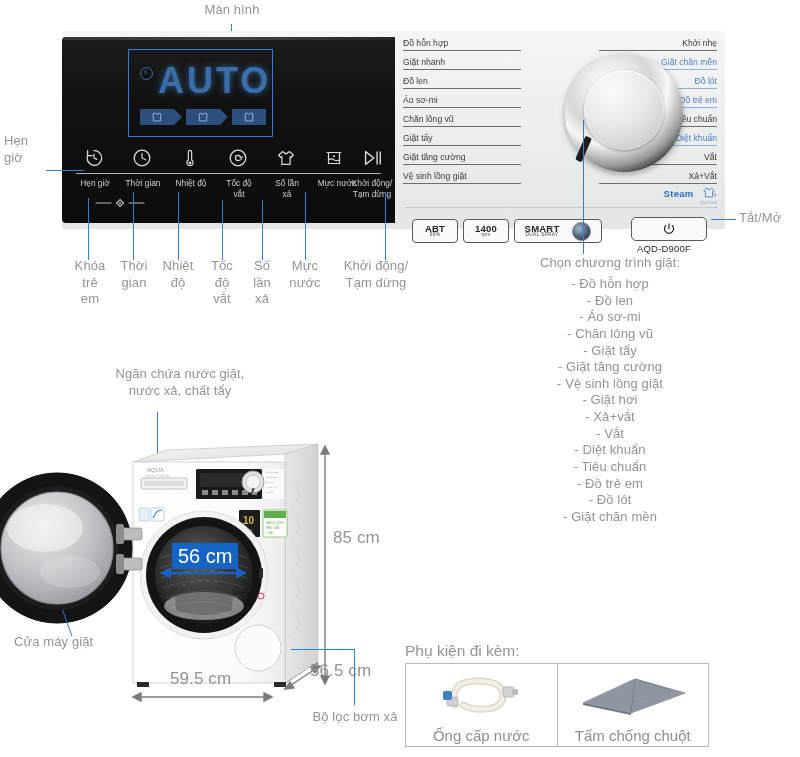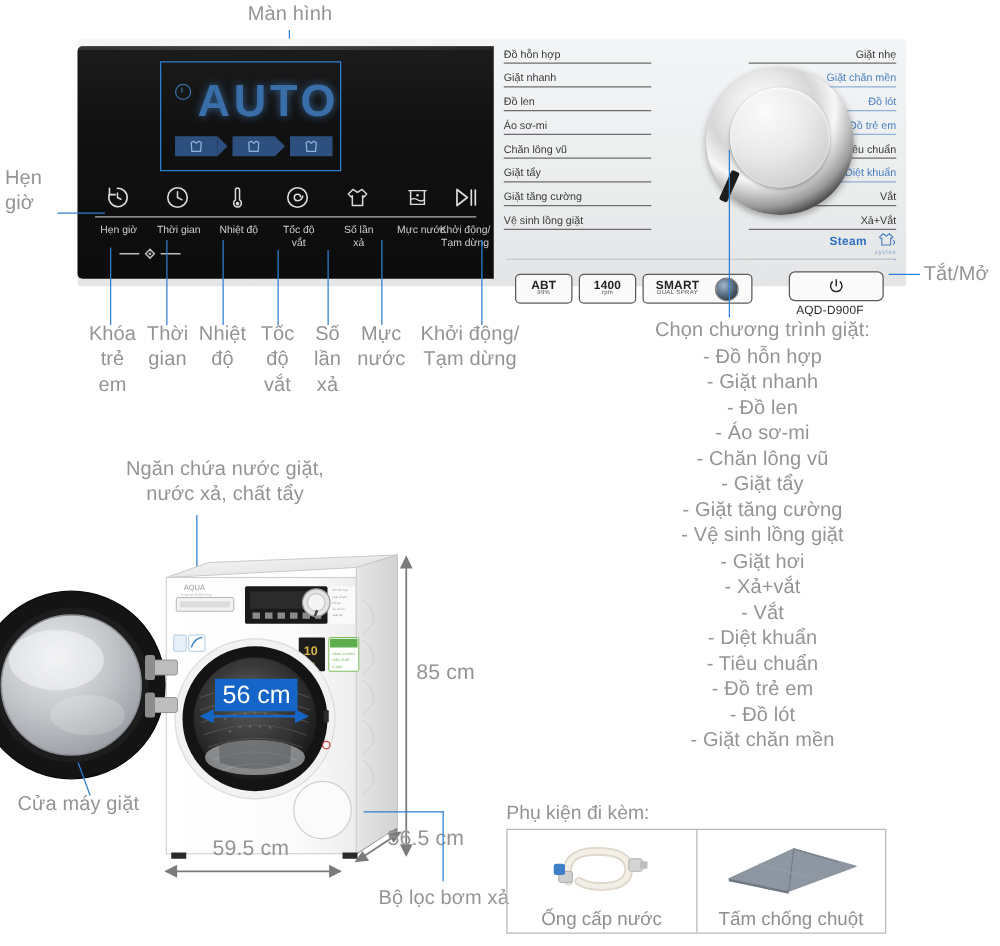--- a/index.html
+++ b/index.html
@@ -9,21 +9,21 @@
     font-family:"Liberation Sans", sans-serif;
     color:#8a8a8a;
     position:relative;
     overflow:hidden;
   }
   .abs{position:absolute;}
 
   
   .callout{
     color:#949494;
-    font-size:16px;
+    font-size:13px;
     line-height:1.28;
     white-space:pre-line;
     letter-spacing:0.1px;
   }
   .callout.center{text-align:center;}
   .cline{background:#2f7fd4;position:absolute;}
   .cline.v{width:1.4px;}
   .cline.h{height:1.4px;}
 
   
@@ -298,21 +298,21 @@
 
     <div class="prog-left" style="top:8px;">Đồ hỗn hợp</div>
     <div class="prog-left" style="top:27px;">Giặt nhanh</div>
     <div class="prog-left" style="top:46px;">Đồ len</div>
     <div class="prog-left" style="top:65px;">Áo sơ-mi</div>
     <div class="prog-left" style="top:84px;">Chăn lông vũ</div>
     <div class="prog-left" style="top:103px;">Giặt tẩy</div>
     <div class="prog-left" style="top:122px;">Giặt tăng cường</div>
     <div class="prog-left" style="top:141px;">Vệ sinh lồng giặt</div>
 
-    <div class="prog-right" style="top:8px;">Giặt nhẹ</div>
+    <div class="prog-right" style="top:8px;">Khởi nhẹ</div>
     <div class="prog-right blue" style="top:27px;">Giặt chăn mền</div>
     <div class="prog-right blue" style="top:46px;">Đồ lót</div>
     <div class="prog-right blue" style="top:65px;">Đồ trẻ em</div>
     <div class="prog-right" style="top:84px;">Tiêu chuẩn</div>
     <div class="prog-right blue" style="top:103px;">Diệt khuẩn</div>
     <div class="prog-right" style="top:122px;">Vắt</div>
     <div class="prog-right" style="top:141px;">Xả+Vắt</div>
 
     <div id="steam">
       <span id="steam-txt">Steam</span>
@@ -386,21 +386,20 @@
 xả</div>
 <div class="abs callout center" style="left:281px;top:258px;width:48px;">Mực
 nước</div>
 <div class="abs callout center" style="left:330px;top:258px;width:92px;">Khởi động/
 Tạm dừng</div>
 
 <div class="cline v abs" style="left:583px;top:120px;height:134px;"></div>
 <div class="abs callout center" style="left:500px;top:255px;width:220px;">Chọn chương trình giặt:</div>
 <div class="abs" id="program-list" style="left:500px;top:276px;width:220px;">
   <div class="callout center">- Đồ hỗn hợp</div>
-  <div class="callout center">- Giặt nhanh</div>
   <div class="callout center">- Đồ len</div>
   <div class="callout center">- Áo sơ-mi</div>
   <div class="callout center">- Chăn lông vũ</div>
   <div class="callout center">- Giặt tẩy</div>
   <div class="callout center">- Giặt tăng cường</div>
   <div class="callout center">- Vệ sinh lồng giặt</div>
   <div class="callout center">- Giặt hơi</div>
   <div class="callout center">- Xả+vắt</div>
   <div class="callout center">- Vắt</div>
   <div class="callout center">- Diệt khuẩn</div>

